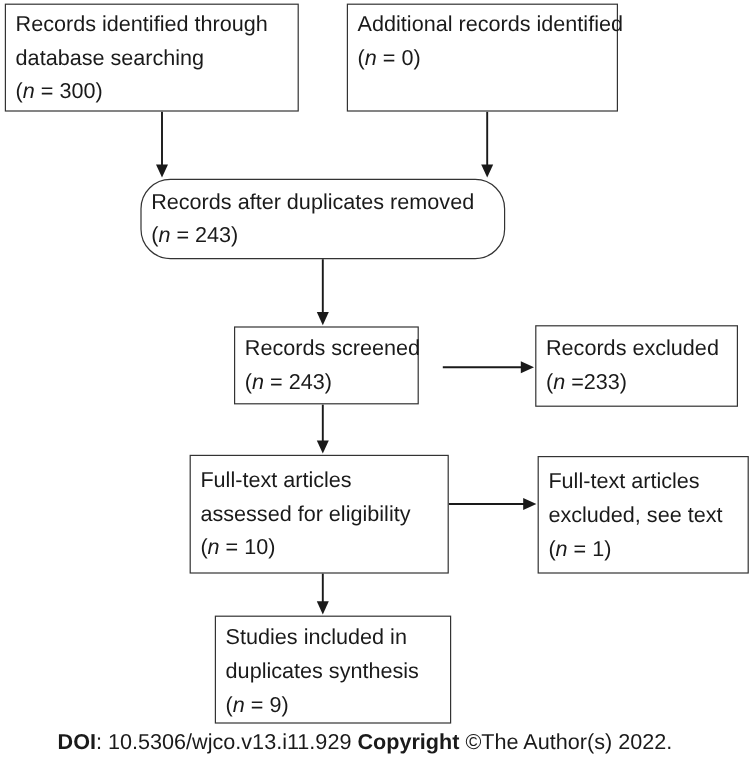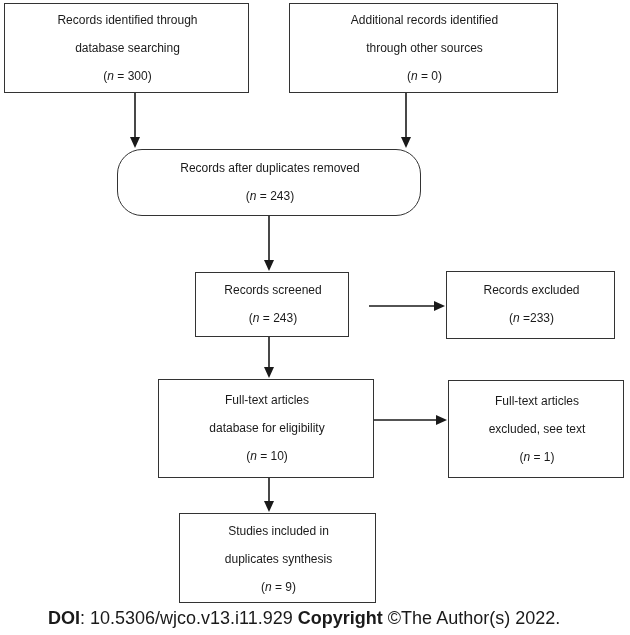--- a/index.html
+++ b/index.html
@@ -20,28 +20,27 @@
     position: absolute;
     left: 0; top: 0;
     width: 630px; height: 635px;
   }
   .box {
     position: absolute;
     box-sizing: border-box;
     background: #ffffff;
     border: 1.5px solid #333333;
     padding: 2px 6px 0 8px;
-    font-size: 12px;
+    font-size: 18px;
     line-height: 28px;
     white-space: nowrap;
-    text-align: center;
   }
   .bline i { font-style: italic; }
   #box-identified        { left: 4px;   top: 3px;   width: 245px; height: 90px; }
-  #box-additional        { left: 289px; top: 3px;   width: 269px; height: 90px; }
+  #box-additional        { left: 289px; top: 3px;   width: 226px; height: 90px; }
   #box-duplicates        { left: 117px; top: 149px; width: 304px; height: 67px; padding-top: 4px; border-radius: 25px; }
   #box-screened          { left: 195px; top: 272px; width: 154px; height: 65px; padding-top: 3px; }
   #box-rec-excluded      { left: 446px; top: 271px; width: 169px; height: 68px; padding-top: 4px; }
   #box-ft-assessed       { left: 158px; top: 379px; width: 216px; height: 99px; padding-top: 6px; }
   #box-ft-excluded       { left: 448px; top: 380px; width: 176px; height: 98px; padding-top: 6px; }
   #box-included          { left: 179px; top: 513px; width: 197px; height: 90px; padding-top: 3px; }
   .footer {
     position: absolute;
     left: 48px;
     top: 606px;
@@ -82,38 +81,37 @@
     </g>
   </svg>
 
   <div class="box" id="box-identified">
       <div class="bline">Records identified through</div>
       <div class="bline">database searching</div>
       <div class="bline">(<i>n</i> = 300)</div>
     </div>
   <div class="box" id="box-additional">
       <div class="bline">Additional records identified</div>
-      <div class="bline">through other sources</div>
       <div class="bline">(<i>n</i> = 0)</div>
     </div>
   <div class="box" id="box-duplicates">
       <div class="bline">Records after duplicates removed</div>
       <div class="bline">(<i>n</i> = 243)</div>
     </div>
   <div class="box" id="box-screened">
       <div class="bline">Records screened</div>
       <div class="bline">(<i>n</i> = 243)</div>
     </div>
   <div class="box" id="box-rec-excluded">
       <div class="bline">Records excluded</div>
       <div class="bline">(<i>n</i> =233)</div>
     </div>
   <div class="box" id="box-ft-assessed">
       <div class="bline">Full-text articles</div>
-      <div class="bline">database for eligibility</div>
+      <div class="bline">assessed for eligibility</div>
       <div class="bline">(<i>n</i> = 10)</div>
     </div>
   <div class="box" id="box-ft-excluded">
       <div class="bline">Full-text articles</div>
       <div class="bline">excluded, see text</div>
       <div class="bline">(<i>n</i> = 1)</div>
     </div>
   <div class="box" id="box-included">
       <div class="bline">Studies included in</div>
       <div class="bline">duplicates synthesis</div>

